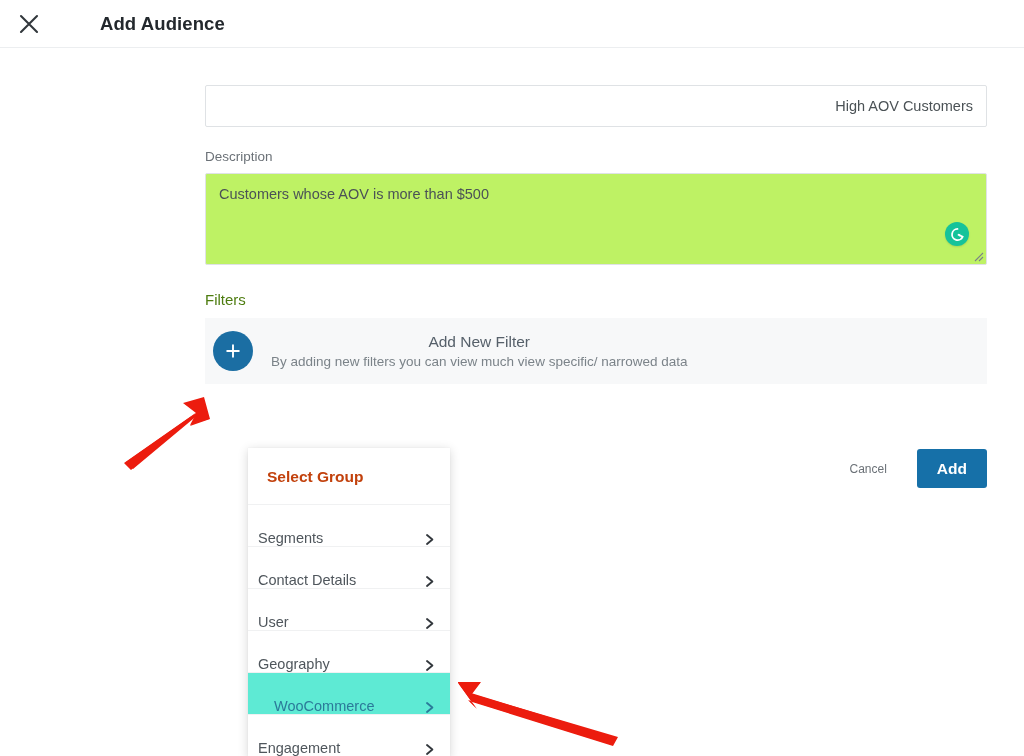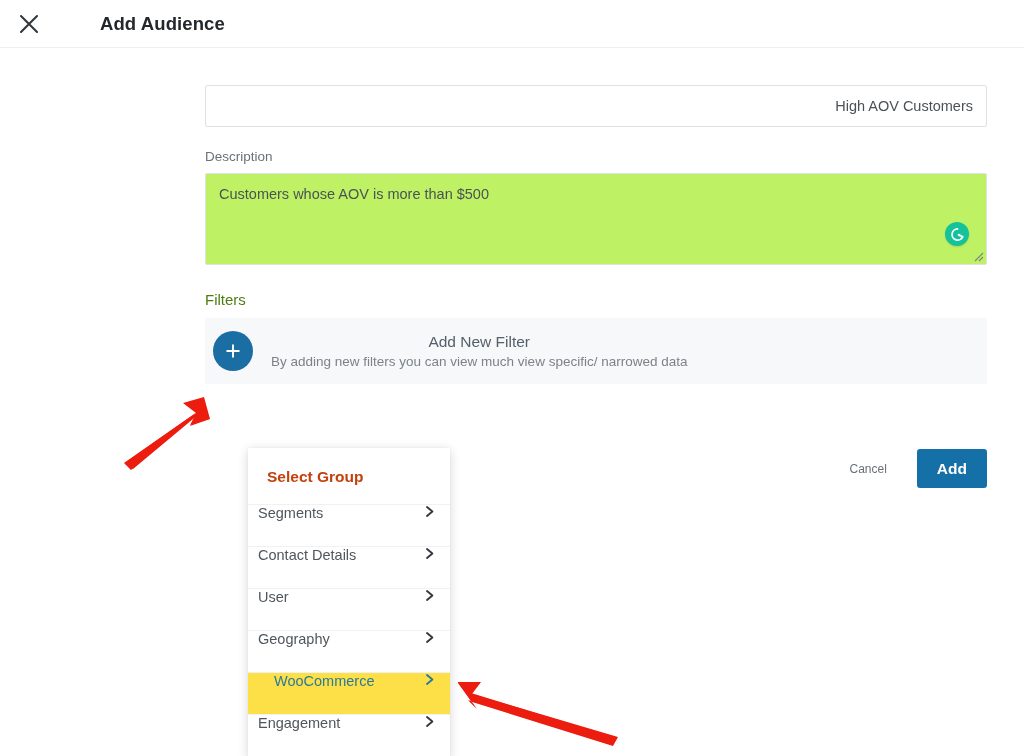--- a/index.html
+++ b/index.html
@@ -230,34 +230,34 @@
   .select-group-head {
     font-size: 15.5px;
     font-weight: bold;
     color: #c2410c;
     padding: 20px 0 18px 19px;
   }
   .menu-item {
     position: relative;
     height: 41px;
     display: flex;
-    align-items: flex-start;
+    align-items: flex-end;
     justify-content: space-between;
     padding: 0 14px 0 10px;
     border-top: 1px solid #f0f1f2;
     cursor: pointer;
     background: #ffffff;
   }
   .menu-item .menu-label {
     font-size: 14.5px;
     color: #4f565c;
     white-space: nowrap;
   }
   .menu-item.active {
-    background: #fde047;
+    background: #5eead4;
     padding-left: 26px;
   }
   .menu-item.active .menu-label { color: #2b7a99; }
   .menu-item.active .chev svg path { stroke: #2b7a99; }
   .chev { display: flex; align-items: center; }
   .chev svg { display: block; }
 
   
   .annotation-layer {
     position: absolute;

